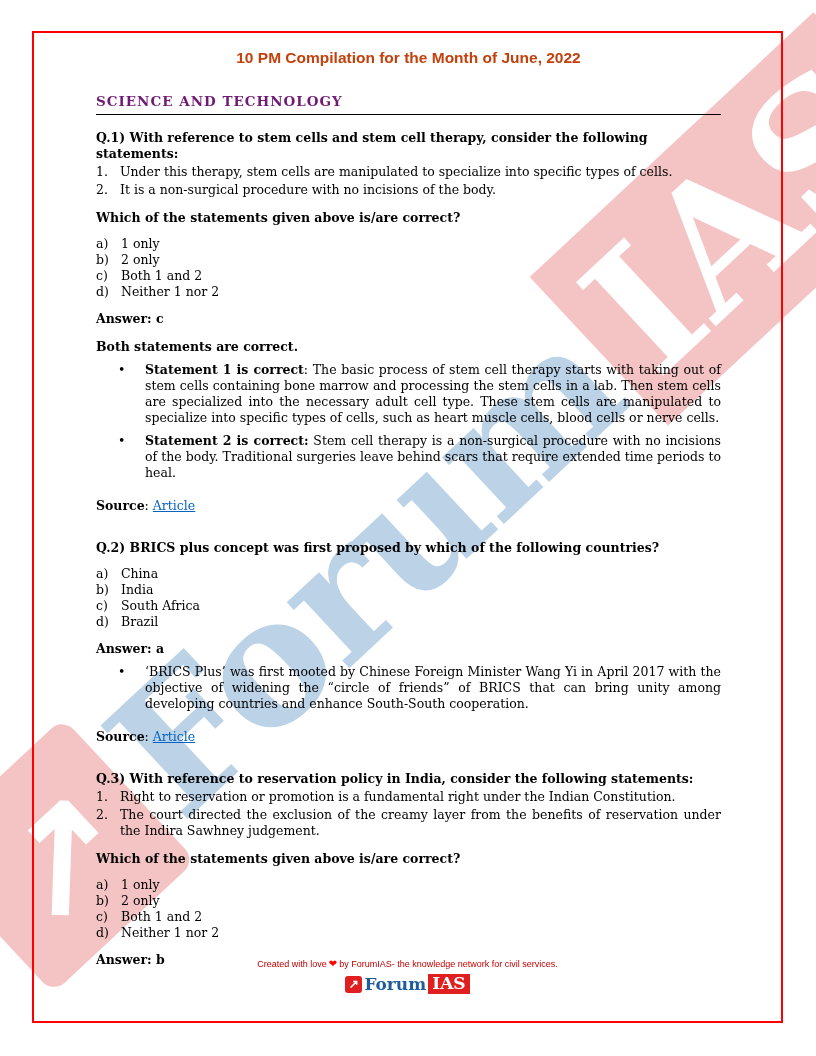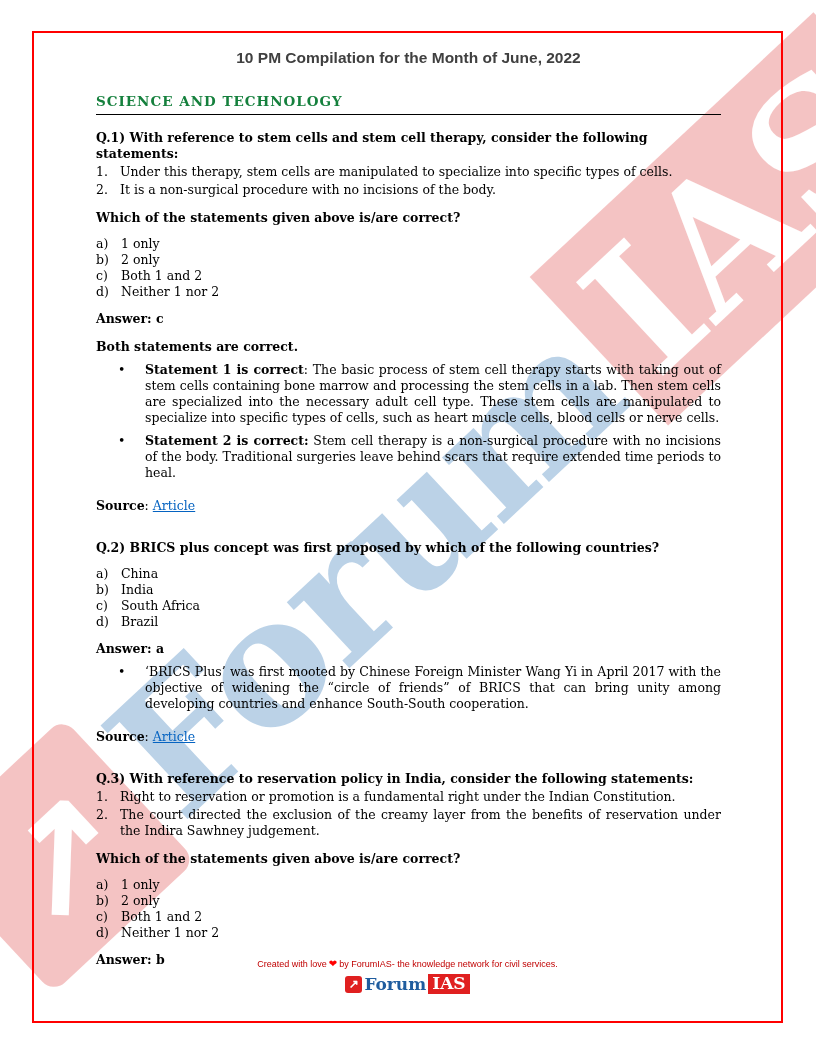--- a/index.html
+++ b/index.html
@@ -52,29 +52,29 @@
   .content {
     position:absolute; left:96px; top:31px; width:625px;
     z-index:2;
     font-size:12.5px; line-height:16px;
   }
   .doc-title {
     margin:19px 0 0 0;
     text-align:center;
     font-family:"Liberation Sans", sans-serif;
     font-size:15.5px; font-weight:bold;
-    color:#404040;
+    color:#c2410c;
   }
   .section-heading {
     margin-top:27px;
     padding-bottom:5px;
     border-bottom:1.5px solid #000;
     font-weight:bold; font-size:13.5px;
     letter-spacing:1px;
-    color:#15803d;
+    color:#701a75;
   }
   .q-header { font-weight:bold; margin-top:15px; }
   .q-header.spaced { margin-top:26px; }
 
   .stmt { position:relative; padding-left:24px; margin-top:2px; text-align:justify; }
   .stmt:first-of-type { margin-top:9px; }
   .stmt .num { position:absolute; left:0; }
 
   .prompt { font-weight:bold; margin-top:12px; }
 

